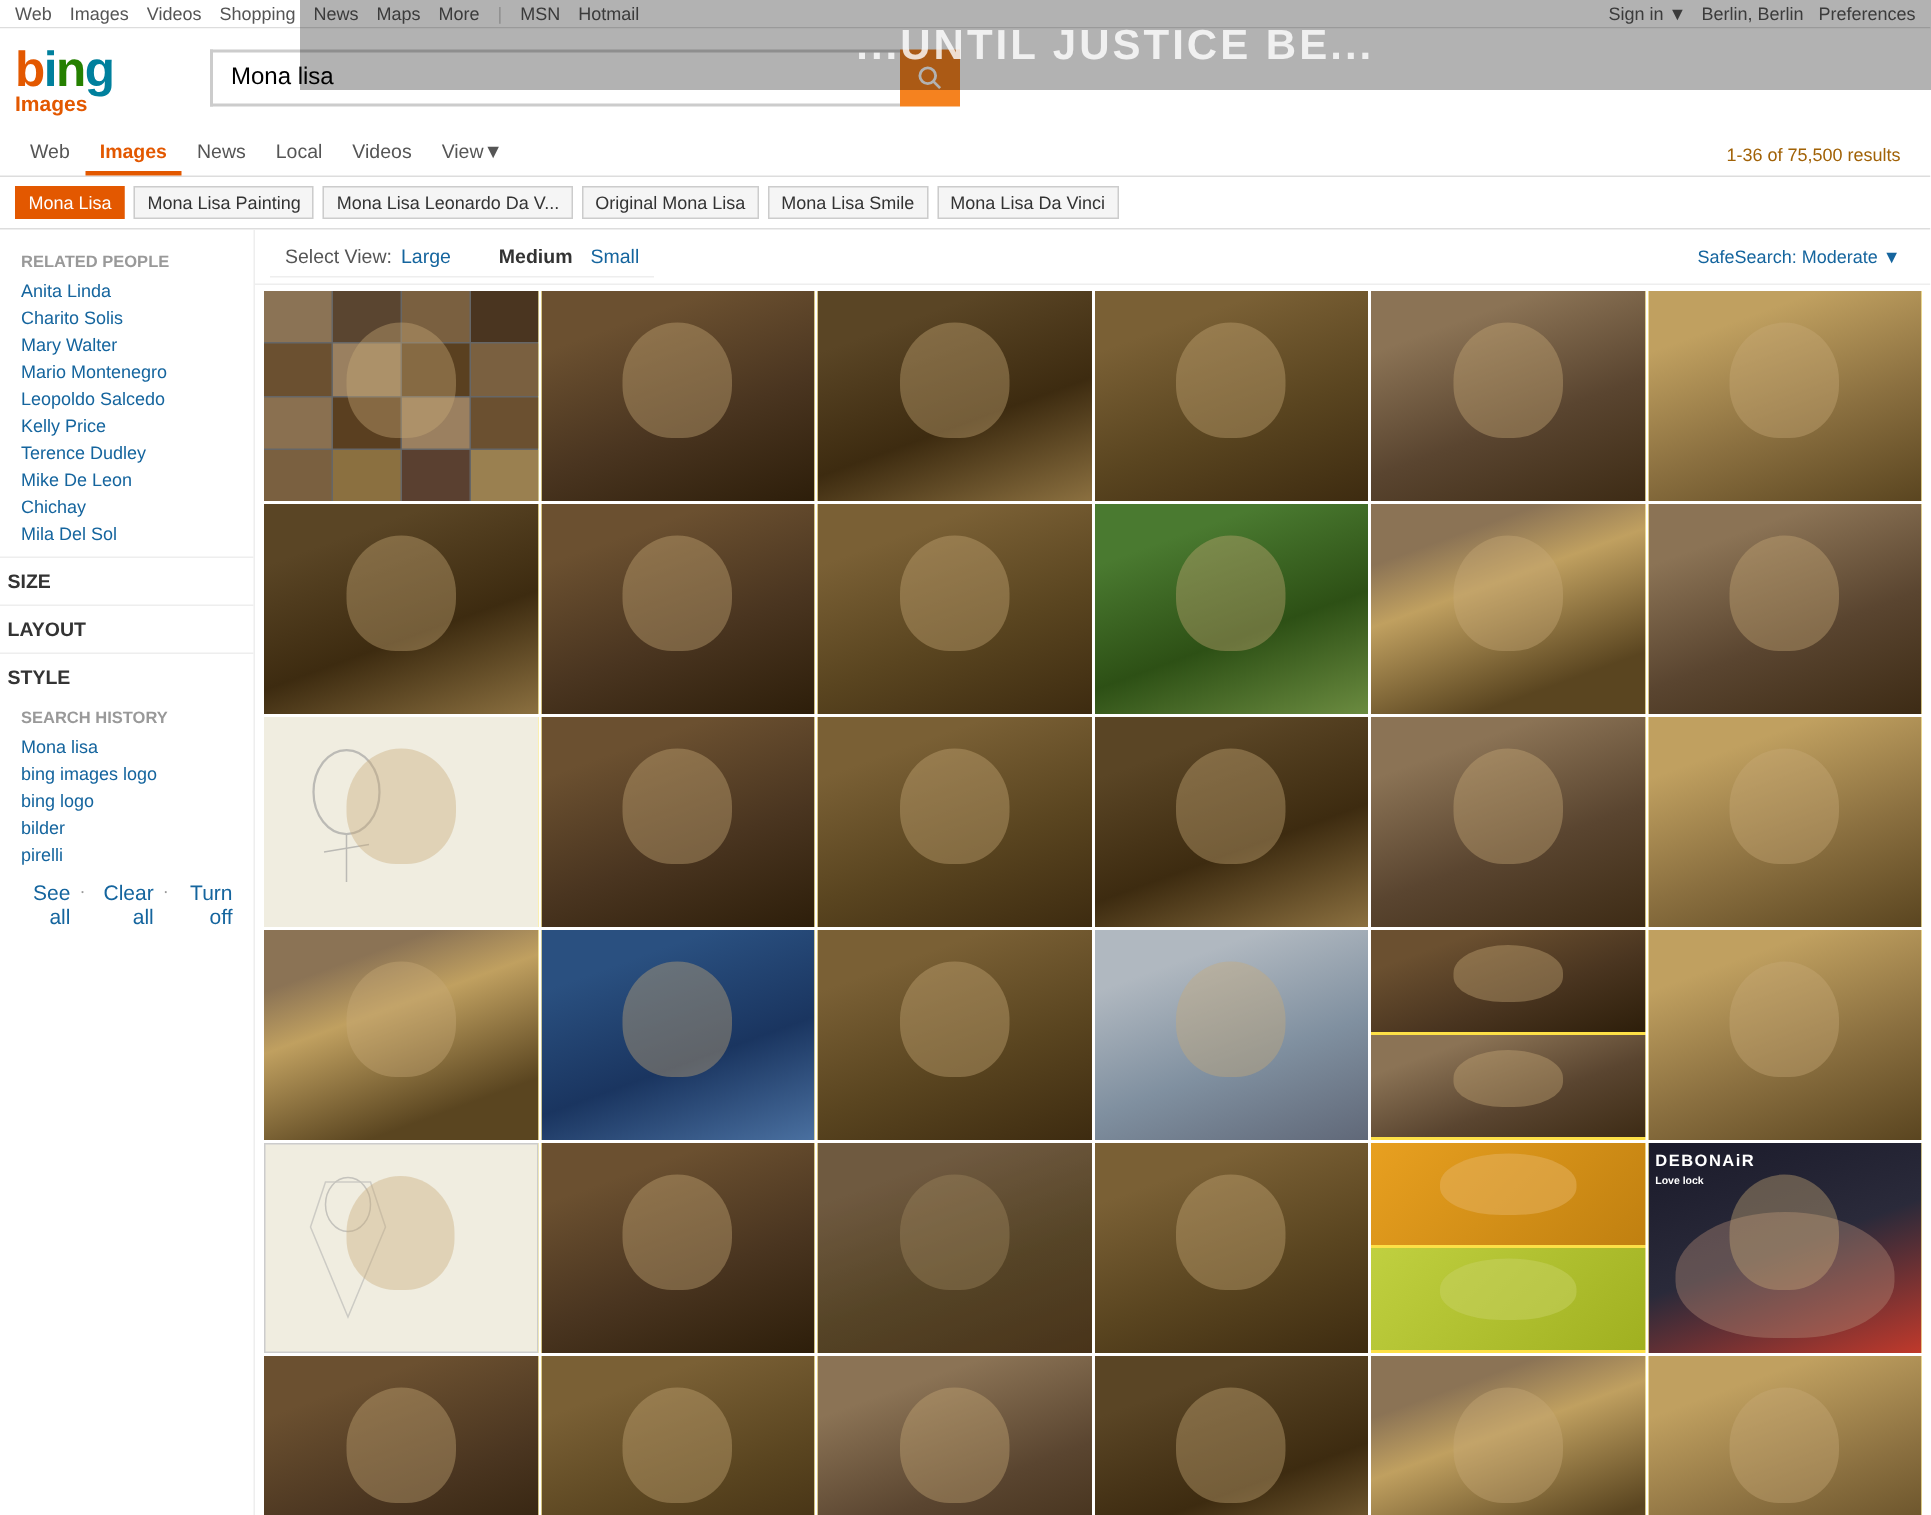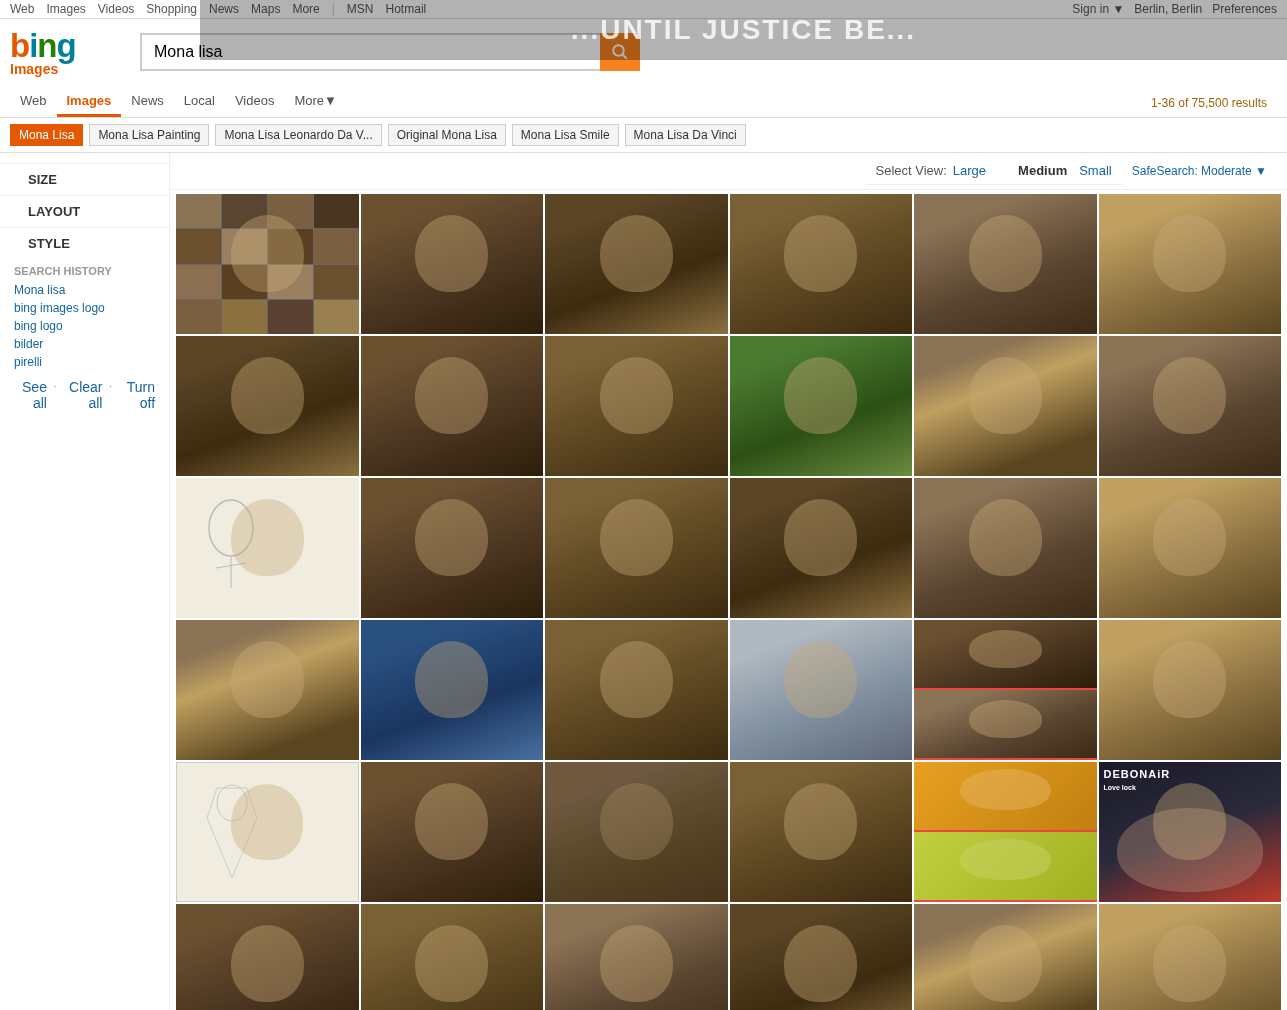--- a/index.html
+++ b/index.html
@@ -39,48 +39,48 @@
     .search-tab.active { background: #e35800; color: white; border-color: #e35800; }
 
     
     #main { display: flex; }
 
     
     #sidebar { width: 170px; min-width: 170px; padding: 10px 0; border-right: 1px solid #eee; }
     .sidebar-section { padding: 6px 14px; }
     .sidebar-section-title { font-size: 11px; font-weight: bold; color: #999; text-transform: uppercase; margin-bottom: 4px; }
     .sidebar-link { display: block; color: #15659e; text-decoration: none; font-size: 12px; padding: 2px 0; }
-    .sidebar-filter { display: block; font-size: 13px; font-weight: bold; color: #333; padding: 8px 28px; cursor: pointer; border-top: 1px solid #eee; }
+    .sidebar-filter { display: block; font-size: 13px; font-weight: bold; color: #333; padding: 8px 5px; cursor: pointer; border-top: 1px solid #eee; }
     #search-history-links .sidebar-link { color: #15659e; }
     .history-actions { padding: 2px 14px; display: flex; gap: 6px; }
     .history-action { color: #15659e; text-decoration: none; font-size: 14px; cursor: pointer; text-align: right; }
     .history-sep { color: #999; }
 
     
     #view-selector { padding: 6px 10px; display: flex; align-items: center; gap: 6px; font-size: 13px; border-bottom: 1px solid #eee; }
     #view-selector span { color: #555; }
     .view-option { color: #15659e; text-decoration: none; font-size: 13px; cursor: pointer; }
     .view-option.active { font-weight: bold; color: #333; text-decoration: none; margin-left: 20px; }
     .view-sep { color: #ccc; }
 
     
     #image-area { flex: 1; padding: 0; }
     #image-grid { display: grid; grid-template-columns: repeat(6, 1fr); gap: 2px; padding: 4px 6px; }
-    .img-cell { background: #ef4444; display: flex; align-items: center; justify-content: center; overflow: hidden; cursor: pointer; position: relative; }
+    .img-cell { background: #fde047; display: flex; align-items: center; justify-content: center; overflow: hidden; cursor: pointer; position: relative; }
 
     
     #safesearch { font-size: 12px; color: #15659e; padding: 4px 10px; text-align: right; }
     .safesearch-link { color: #15659e; text-decoration: none; }
 
     
     #bg-text { position: fixed; top: 0; left: 200px; right: 0; height: 60px; background: rgba(0,0,0,0.3); display: flex; align-items: center; justify-content: center; pointer-events: none; z-index: 0; }
     #bg-text-content { color: white; font-size: 28px; font-weight: bold; letter-spacing: 2px; opacity: 0.8; }
 
     
-    #view-safesearch-row { display: flex; align-items: center; justify-content: flex-end; padding: 4px 10px; border-bottom: 1px solid #eee; }
+    #view-safesearch-row { display: flex; align-items: center; justify-content: space-between; padding: 4px 10px; border-bottom: 1px solid #eee; }
 
     
     .fake-img {
       width: 100%;
       height: 140px;
       position: relative;
       overflow: hidden;
     }
     .fake-img.mosaic { background: #555; }
     .fake-img.ml1 { background: linear-gradient(160deg, #6b5030 20%, #4a3520 60%, #2d1e0a 100%); }
@@ -151,37 +151,50 @@
   </div>
 </div>
 
 <div id="subnav">
   <div id="subnav-left">
     <a>Web</a>
     <a class="active">Images</a>
     <a>News</a>
     <a>Local</a>
     <a>Videos</a>
-    <a>More▼</a>
+    <a>View▼</a>
   </div>
   <div id="subnav-right">1-36 of 75,500 results</div>
 </div>
 
 <div id="search-tabs">
   <div class="search-tab active">Mona Lisa</div>
   <div class="search-tab">Mona Lisa Painting</div>
   <div class="search-tab">Mona Lisa Leonardo Da V...</div>
   <div class="search-tab">Original Mona Lisa</div>
   <div class="search-tab">Mona Lisa Smile</div>
   <div class="search-tab">Mona Lisa Da Vinci</div>
 </div>
 
 <div id="main">
 
   <div id="sidebar">
+    <div class="sidebar-section">
+      <div class="sidebar-section-title">RELATED PEOPLE</div>
+      <a class="sidebar-link">Anita Linda</a>
+      <a class="sidebar-link">Charito Solis</a>
+      <a class="sidebar-link">Mary Walter</a>
+      <a class="sidebar-link">Mario Montenegro</a>
+      <a class="sidebar-link">Leopoldo Salcedo</a>
+      <a class="sidebar-link">Kelly Price</a>
+      <a class="sidebar-link">Terence Dudley</a>
+      <a class="sidebar-link">Mike De Leon</a>
+      <a class="sidebar-link">Chichay</a>
+      <a class="sidebar-link">Mila Del Sol</a>
+    </div>
 
     <div class="sidebar-filter">SIZE</div>
     <div class="sidebar-filter">LAYOUT</div>
     <div class="sidebar-filter">STYLE</div>
 
     <div class="sidebar-section" id="search-history-links">
       <div class="sidebar-section-title">SEARCH HISTORY</div>
       <a class="sidebar-link">Mona lisa</a>
       <a class="sidebar-link">bing images logo</a>
       <a class="sidebar-link">bing logo</a>

